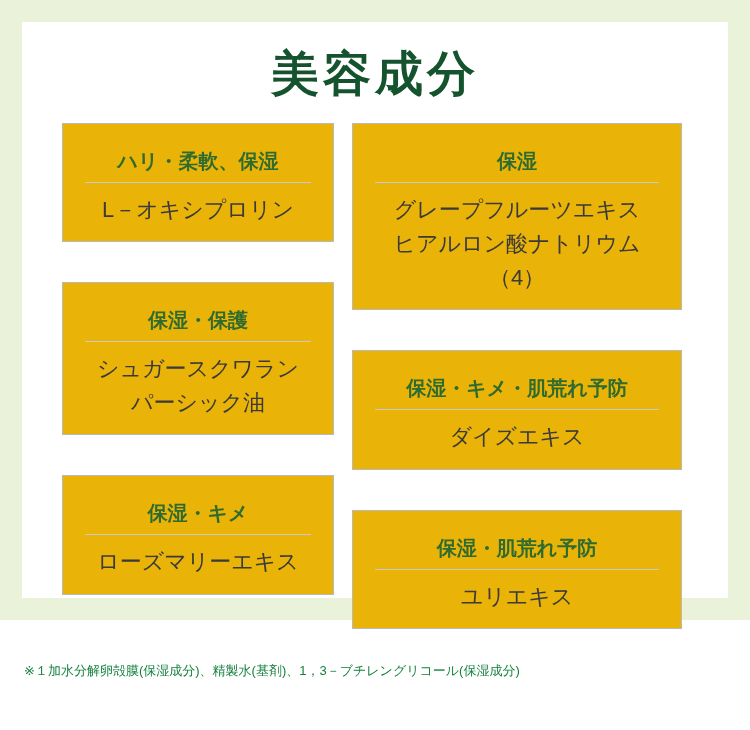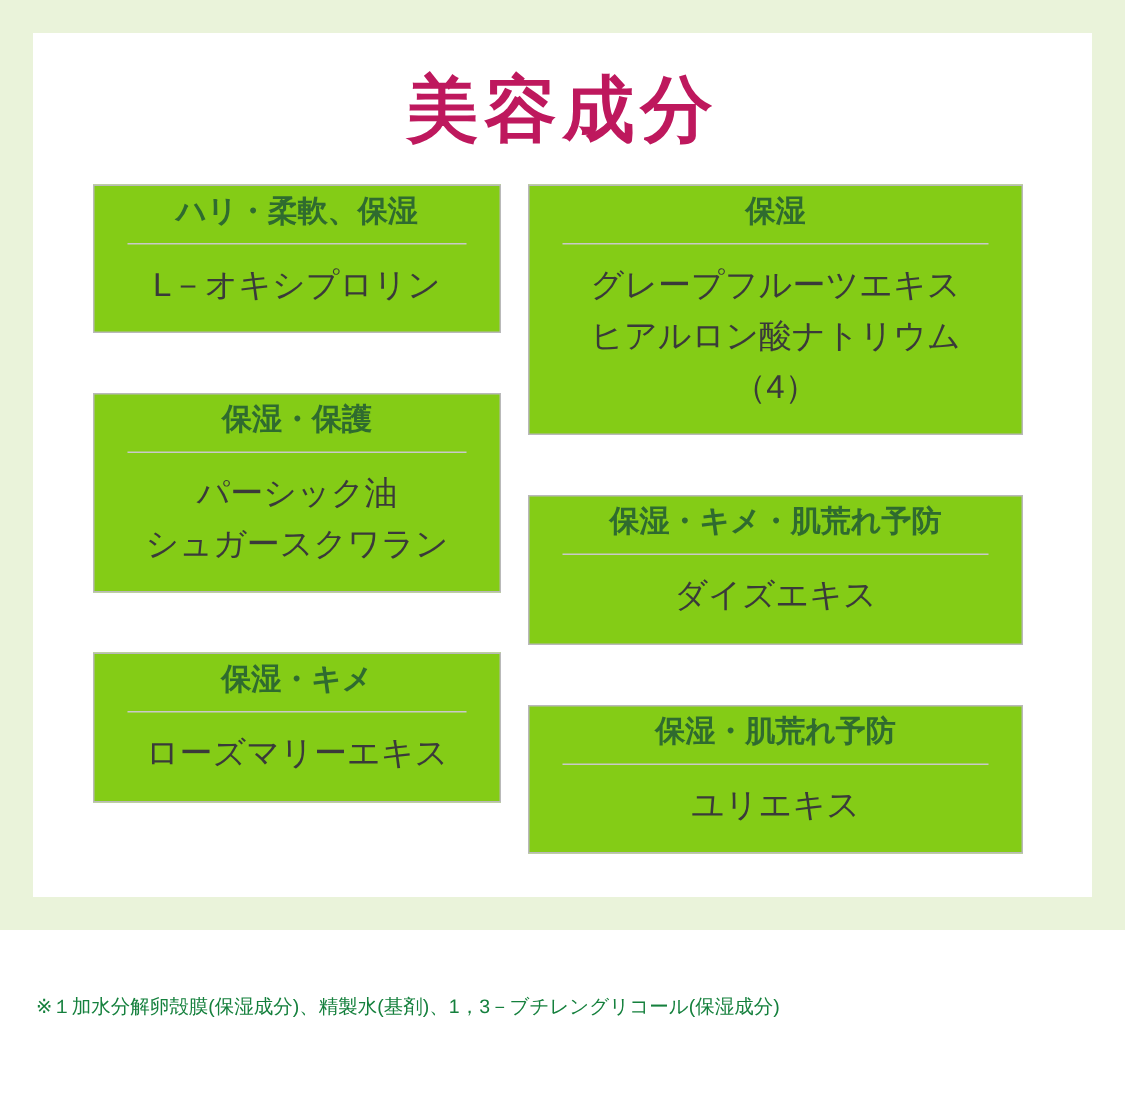--- a/index.html
+++ b/index.html
@@ -32,21 +32,21 @@
   }
   .inner-panel {
     width: 100%;
     height: 100%;
     background: #ffffff;
     box-sizing: border-box;
     padding: 18px 40px 30px 40px;
   }
   .main-title {
     text-align: center;
-    color: #be185d;
+    color: #14532d;
     font-size: 48px;
     font-weight: bold;
     letter-spacing: 4px;
     line-height: 1.15;
     margin: 6px 0 22px 0;
   }
   .columns {
     display: flex;
     gap: 18px;
     align-items: flex-start;
@@ -56,23 +56,23 @@
     flex-direction: column;
   }
   .col-left {
     width: 272px;
   }
   .col-right {
     width: 330px;
   }
   .card {
     border: 1px solid #b9b9b9;
-    background: #84cc16;
+    background: #eab308;
     box-sizing: border-box;
-    padding: 2px 14px 14px 14px;
+    padding: 22px 14px 14px 14px;
     margin-bottom: 22px;
   }
   .card:last-child {
     margin-bottom: 0;
   }
   .card-title {
     text-align: center;
     color: #2f6b2f;
     font-weight: bold;
     font-size: 20px;
@@ -124,22 +124,22 @@
             <div class="card-body">
               <span class="line">L－オキシプロリン</span>
             </div>
           </div>
 
           <div class="spacer-sm"></div>
 
           <div class="card">
             <div class="card-title">保湿・保護</div>
             <div class="card-body">
+              <span class="line">シュガースクワラン</span>
               <span class="line">パーシック油</span>
-              <span class="line">シュガースクワラン</span>
             </div>
           </div>
 
           <div class="spacer-sm"></div>
 
           <div class="card">
             <div class="card-title">保湿・キメ</div>
             <div class="card-body">
               <span class="line">ローズマリーエキス</span>
             </div>

